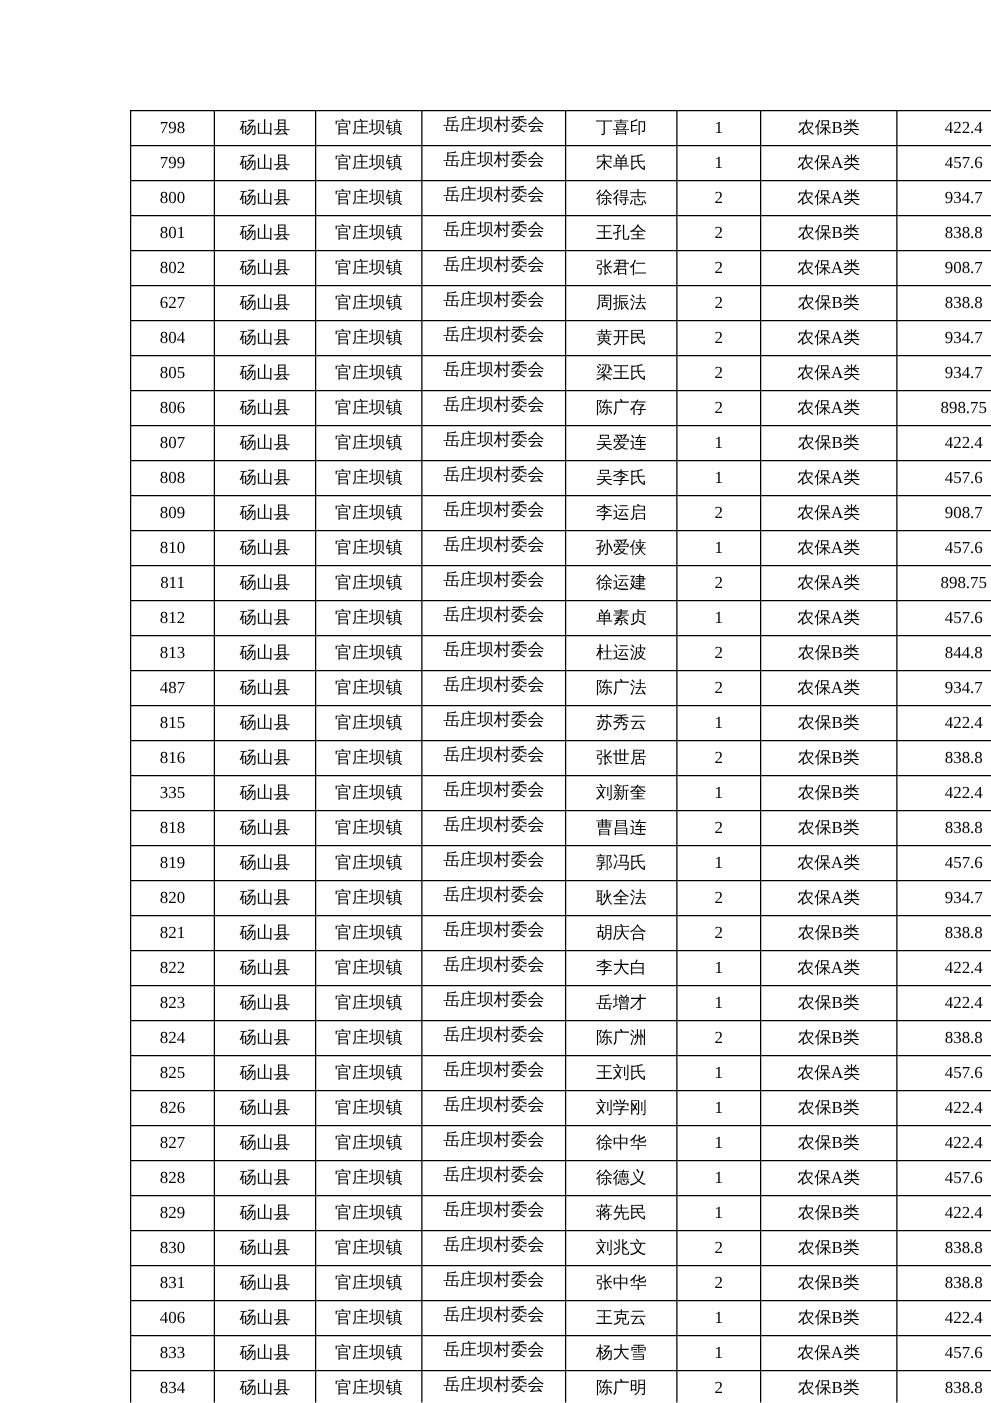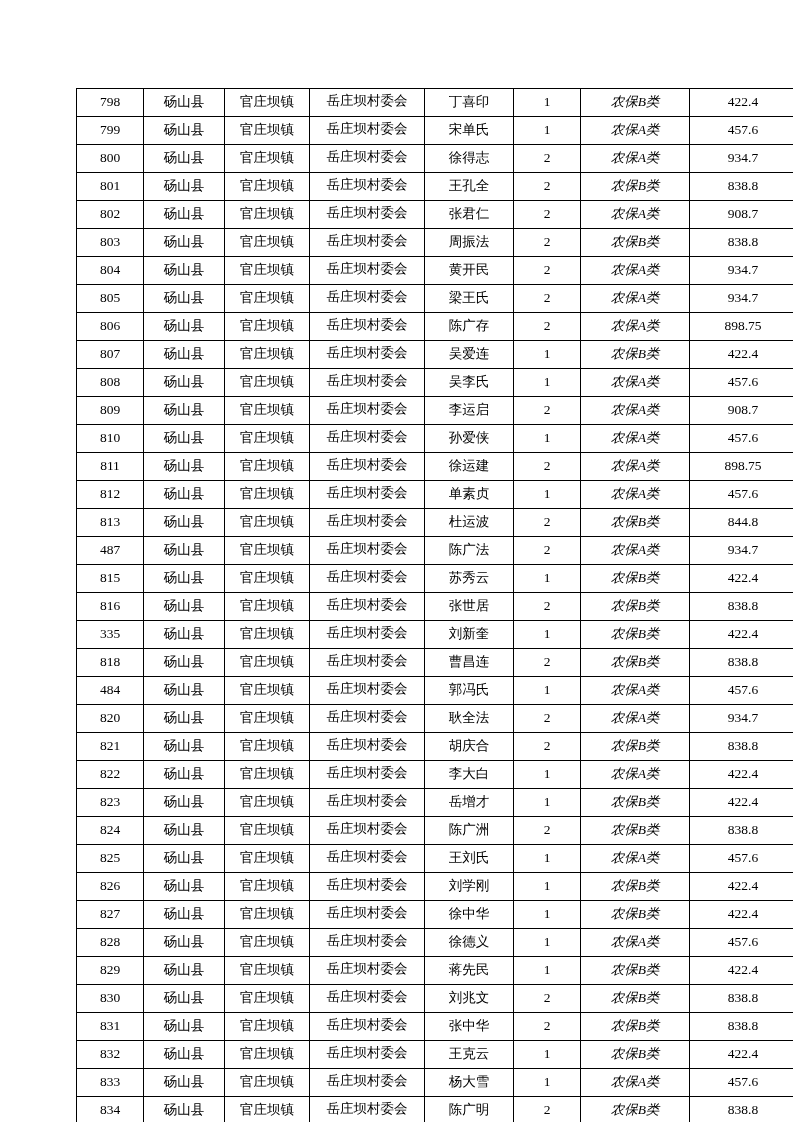--- a/index.html
+++ b/index.html
@@ -11,21 +11,21 @@
     width: 793px;
     height: 1122px;
     font-family: "Liberation Serif", "DejaVu Serif", serif;
     color: #000000;
   }
   .page {
     position: relative;
     width: 793px;
     height: 790px;
     box-sizing: border-box;
-    padding: 88px 78px 0 76px;
+    padding: 88px 78px 0 104px;
   }
   table.data-table {
     border-collapse: collapse;
     width: 637px;
     table-layout: fixed;
   }
   table.data-table td {
     border: 1px solid #000000;
     height: 27px;
     text-align: center;
@@ -35,21 +35,21 @@
     padding: 0 2px;
     overflow: hidden;
     white-space: nowrap;
   }
   td.col-idx      { width: 62px; }
   td.col-county   { width: 76px; }
   td.col-town     { width: 80px; }
   td.col-village  { width: 110px; font-family: Liberation Mono, monospace; }
   td.col-name     { width: 84px; margin-left: 16px; }
   td.col-count    { width: 62px; }
-  td.col-type     { width: 104px; font-style: italic; }
+  td.col-type     { width: 104px; }
   td.col-amount   { width: 102px; }
 
   .num {
     font-family: "Liberation Serif", "DejaVu Serif", serif;
   }
 </style>
 </head>
 <body>
 
 <div class="page">
@@ -99,21 +99,21 @@
           <td class="col-idx num">802</td>
           <td class="col-county">砀山县</td>
           <td class="col-town">官庄坝镇</td>
           <td class="col-village">岳庄坝村委会</td>
           <td class="col-name">张君仁</td>
           <td class="col-count num">2</td>
           <td class="col-type">农保A类</td>
           <td class="col-amount num">908.7</td>
         </tr>
         <tr>
-          <td class="col-idx num">803</td>
+          <td class="col-idx num">627</td>
           <td class="col-county">砀山县</td>
           <td class="col-town">官庄坝镇</td>
           <td class="col-village">岳庄坝村委会</td>
           <td class="col-name">周振法</td>
           <td class="col-count num">2</td>
           <td class="col-type">农保B类</td>
           <td class="col-amount num">838.8</td>
         </tr>
         <tr>
           <td class="col-idx num">804</td>
@@ -259,21 +259,21 @@
           <td class="col-idx num">818</td>
           <td class="col-county">砀山县</td>
           <td class="col-town">官庄坝镇</td>
           <td class="col-village">岳庄坝村委会</td>
           <td class="col-name">曹昌连</td>
           <td class="col-count num">2</td>
           <td class="col-type">农保B类</td>
           <td class="col-amount num">838.8</td>
         </tr>
         <tr>
-          <td class="col-idx num">484</td>
+          <td class="col-idx num">819</td>
           <td class="col-county">砀山县</td>
           <td class="col-town">官庄坝镇</td>
           <td class="col-village">岳庄坝村委会</td>
           <td class="col-name">郭冯氏</td>
           <td class="col-count num">1</td>
           <td class="col-type">农保A类</td>
           <td class="col-amount num">457.6</td>
         </tr>
         <tr>
           <td class="col-idx num">820</td>
@@ -389,21 +389,21 @@
           <td class="col-idx num">831</td>
           <td class="col-county">砀山县</td>
           <td class="col-town">官庄坝镇</td>
           <td class="col-village">岳庄坝村委会</td>
           <td class="col-name">张中华</td>
           <td class="col-count num">2</td>
           <td class="col-type">农保B类</td>
           <td class="col-amount num">838.8</td>
         </tr>
         <tr>
-          <td class="col-idx num">832</td>
+          <td class="col-idx num">406</td>
           <td class="col-county">砀山县</td>
           <td class="col-town">官庄坝镇</td>
           <td class="col-village">岳庄坝村委会</td>
           <td class="col-name">王克云</td>
           <td class="col-count num">1</td>
           <td class="col-type">农保B类</td>
           <td class="col-amount num">422.4</td>
         </tr>
         <tr>
           <td class="col-idx num">833</td>

